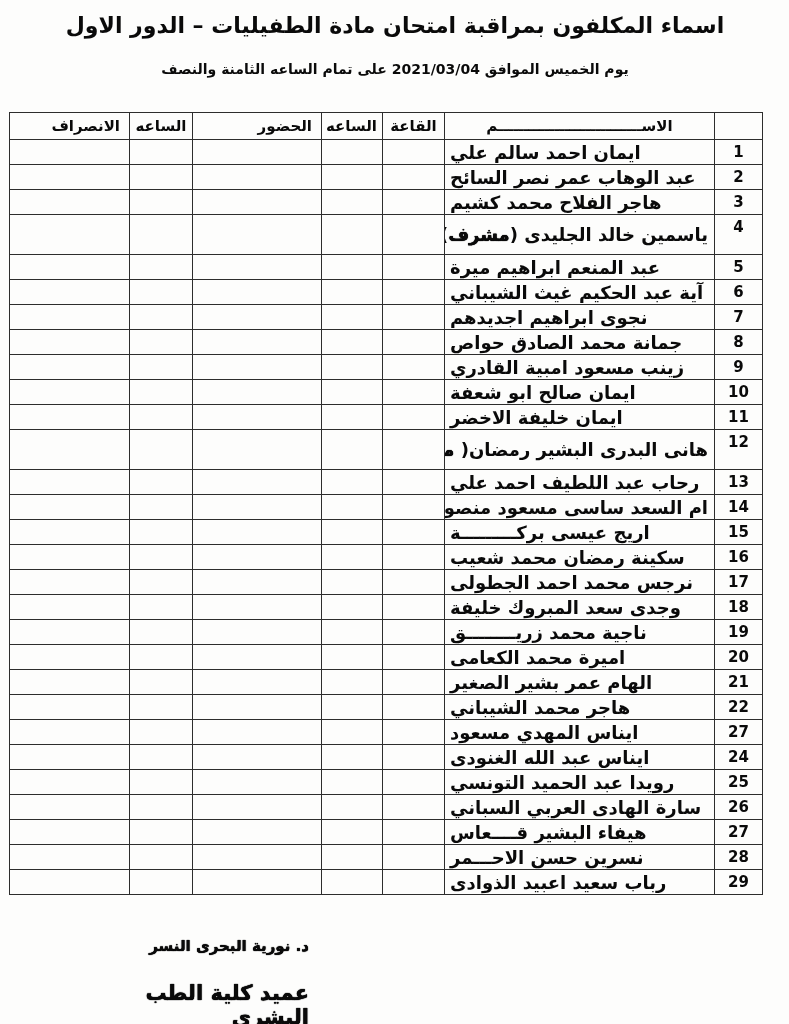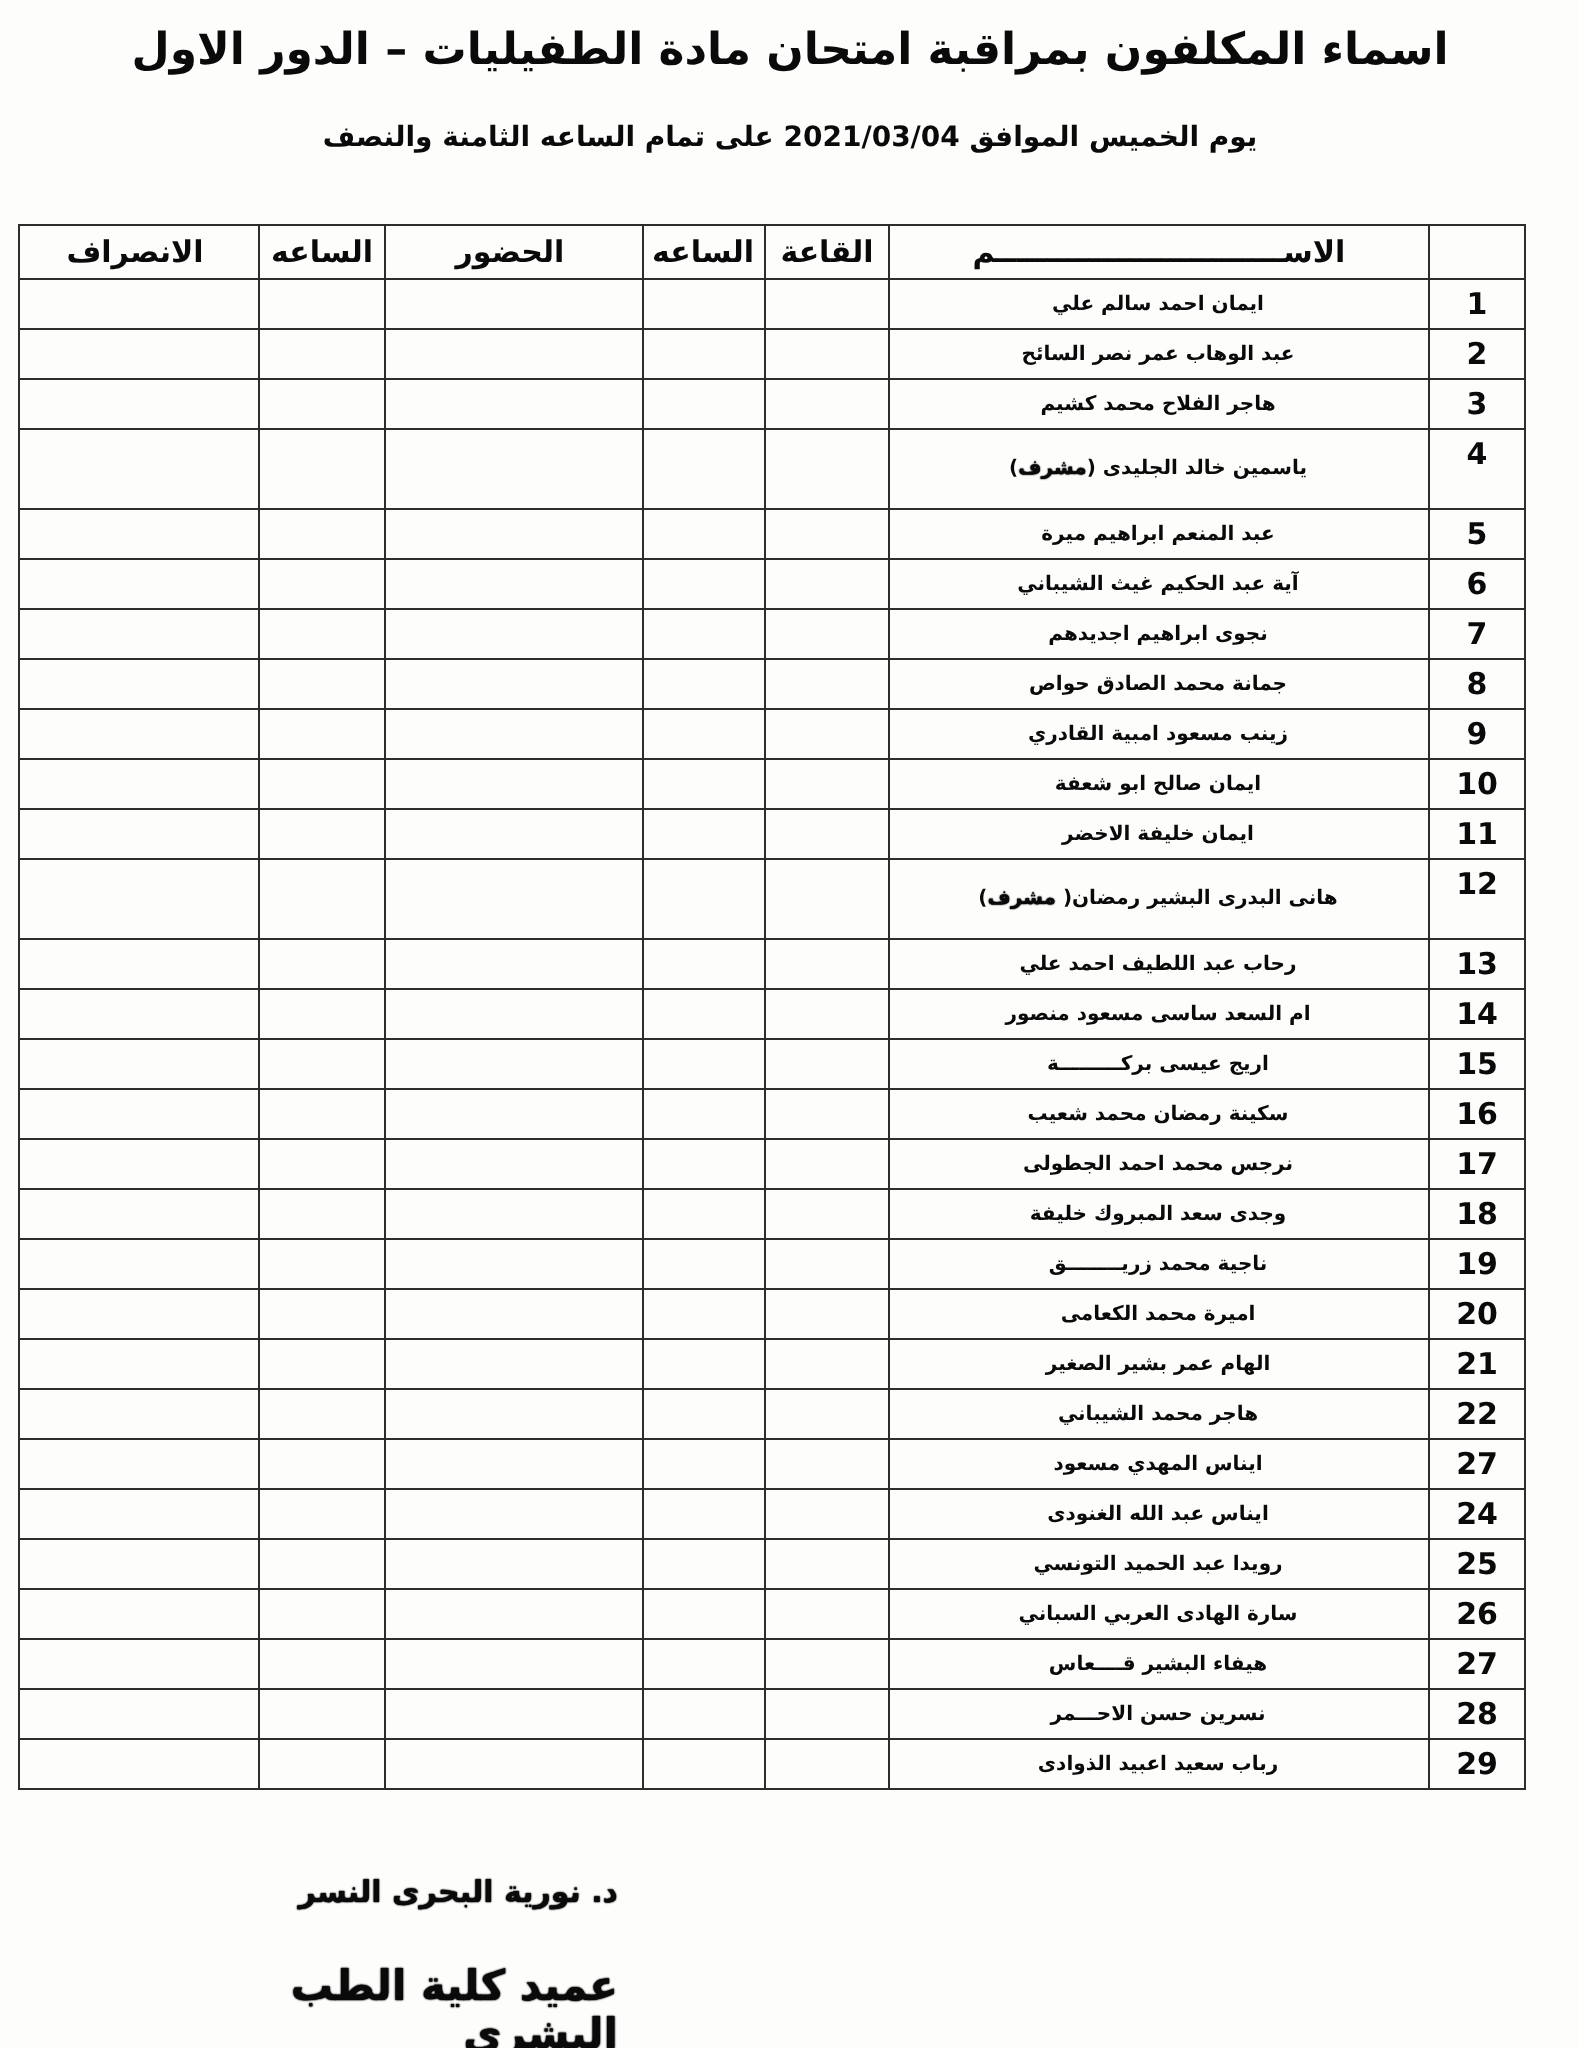--- a/index.html
+++ b/index.html
@@ -27,24 +27,24 @@
   th,td{
     border:1.6px solid #2d2d2d;
     font-weight:bold;overflow:hidden;white-space:nowrap;
     padding:0 5px;vertical-align:middle;
   }
   thead tr{height:27px;}
   tbody tr{height:25px;}
   tbody tr.tall{height:40px;}
   th{font-size:15px;text-align:center;}
   th.h-name{font-size:15px;letter-spacing:0;}
-  th.h-attend,th.h-depart{text-align:center;padding-right:9px;}
+  th.h-attend,th.h-depart{text-align:right;padding-right:9px;}
   td.num{text-align:center;font-size:15px;}
   tr.tall td.num{vertical-align:top;padding-top:3px;}
-  td.name{text-align:center;font-size:10px;padding-right:6px;}
+  td.name{text-align:left;font-size:18px;padding-right:6px;}
   td.blank{background:transparent;}
   .sup{text-shadow:0 0 .7px #000,0 0 .7px #000;}
   .sig{position:absolute;font-weight:bold;}
   .sig-right{top:933px;right:128px;width:240px;}
   .sig-left{top:937px;right:480px;width:240px;}
   .sig .sig-name{font-size:15px;text-shadow:0 0 .8px #000,0 0 .8px #000;}
   .sig .sig-title{font-size:21px;margin-top:26px;text-shadow:0 0 .9px #000,0 0 .9px #000;}
 </style>
 </head>
 <body>

